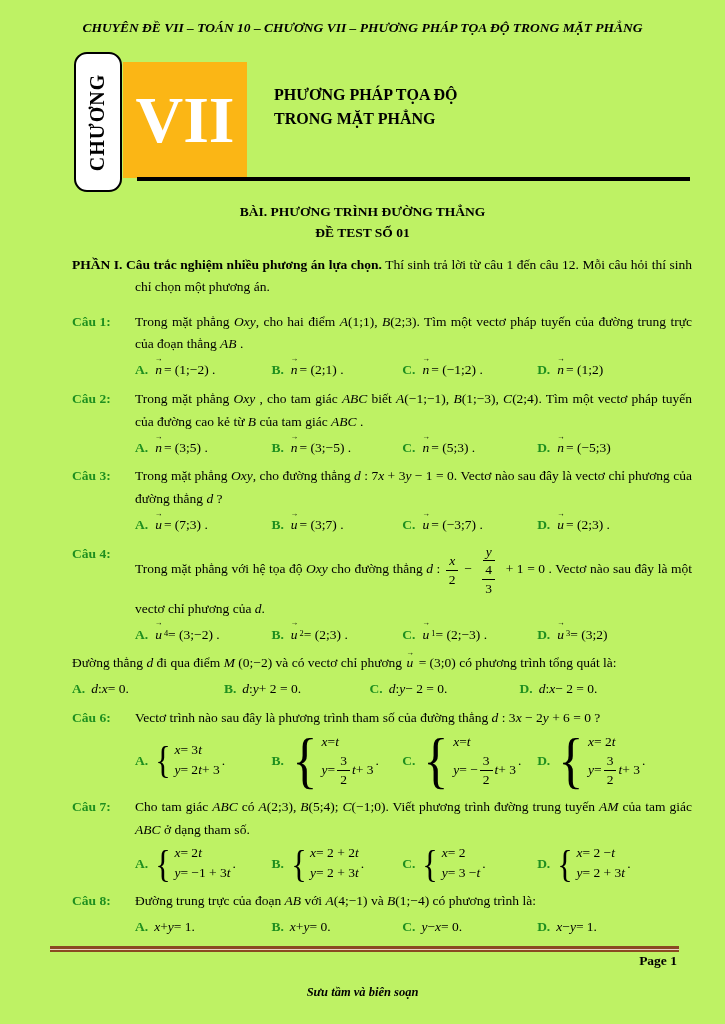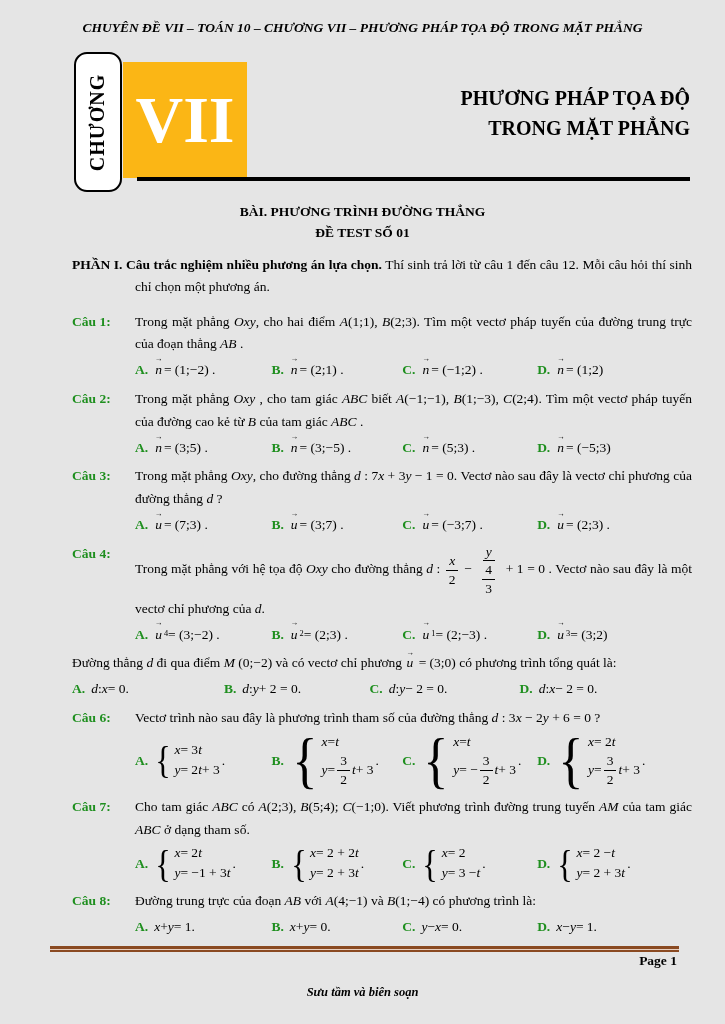--- a/index.html
+++ b/index.html
@@ -2,36 +2,36 @@
 <html style="--accent-green: #1f8f1f; --banner-orange: #FBB615; --footer-rule-dark: #8a4a22; --footer-rule-light: #e9d0c0;"><head>
 <meta charset="utf-8">
 <style>
   :root{
     --accent-green:#1f8f1f;
     --banner-orange:#FBB615;
     --footer-rule-dark:#8a4a22;
     --footer-rule-light:#e9d0c0;
   }
   html,body{margin:0;padding:0;background:#fff;}
-  .page{position:relative;width:725px;height:1024px;background:#e5e5e5;overflow:hidden;
+  .page{position:relative;width:725px;height:1024px;background:#bef264;overflow:hidden;
         font-family:"Liberation Serif",serif;color:#000;font-size:13.5px;}
 
   .running-head{position:absolute;top:20px;left:0;right:0;text-align:center;
         font-weight:bold;font-style:italic;font-size:13.5px;}
 
   
   .banner{position:absolute;top:50px;left:74px;right:35px;height:145px;}
   .side-box{position:absolute;left:0;top:2px;width:44px;height:136px;border:2.5px solid #000;
         border-radius:13px;display:flex;align-items:center;justify-content:center;background:#fff;}
   .side-box span{transform:rotate(-90deg);font-weight:bold;font-size:20px;letter-spacing:1px;white-space:nowrap;}
   .roman-box{position:absolute;left:49px;top:12px;width:124px;height:116px;background:var(--banner-orange);
         display:flex;align-items:center;justify-content:center;}
   .roman-box span{color:#fff;font-size:66px;font-weight:bold;line-height:1;}
-  .banner-title{position:absolute;left:200px;right:0;top:33px;text-align:right;
-        font-weight:bold;font-size:20px;line-height:1.5;}
+  .banner-title{position:absolute;left:200px;right:0;top:33px;text-align:left;
+        font-weight:bold;font-size:16px;line-height:1.5;}
   .banner-rule{position:absolute;left:63px;right:0;top:127px;height:3.5px;background:#000;}
 
   .lesson-head{position:absolute;top:202px;left:0;right:0;text-align:center;font-weight:bold;
         font-size:13.5px;line-height:1.55;}
 
   .content{position:absolute;top:254px;left:52px;right:33px;margin-left:20px;}
   .part-head{padding-left:63px;text-indent:-63px;text-align:justify;line-height:1.65;margin-bottom:12px;}
   .ph-bold{font-weight:bold;}
 
   .question{display:flex;margin-bottom:7px;justify-content:space-between;}

